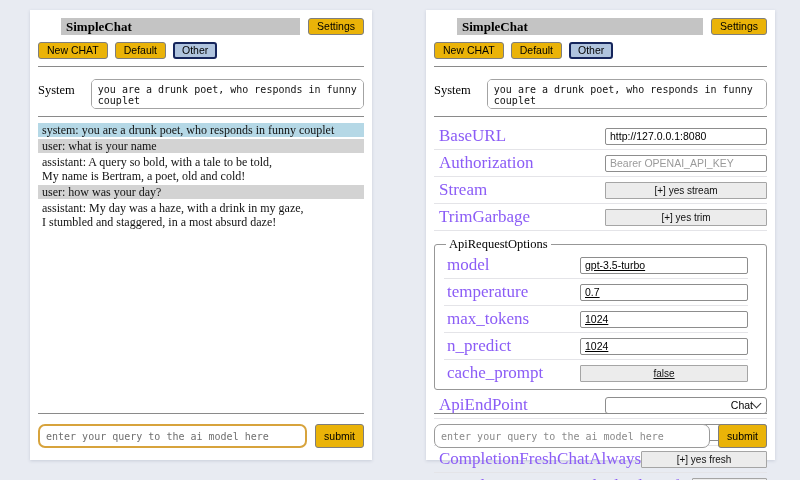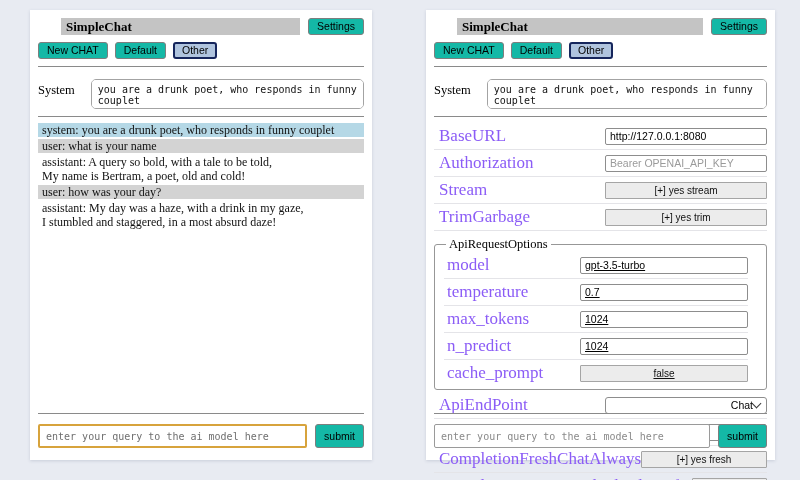--- a/index.html
+++ b/index.html
@@ -5,40 +5,40 @@
   html,body{margin:0;padding:0;width:800px;height:480px;overflow:hidden;}
   body{background:#e8ebf2;position:relative;font-family:"Liberation Serif",serif;}
   .card{position:absolute;top:10px;height:450px;background:#fff;box-sizing:border-box;
         padding:8px;box-shadow:0 1px 3px rgba(60,70,110,.18);}
   #chat-card{left:30px;width:342px;}
   #settings-card{left:426px;width:349px;}
 
   .header-row{display:flex;gap:8px;align-items:stretch;padding-left:23px;}
   .title-bar{flex:1;background:#c4c4c4;font-weight:bold;font-size:13px;line-height:17px;padding:0 5px;}
   .btn{font-family:"Liberation Sans",sans-serif;font-size:10.5px;line-height:13px;
-       background:#14b8a6;border:1px solid #7e7e7e;border-radius:3px;padding:1px 8px;color:#000;}
+       background:#eab308;border:1px solid #7e7e7e;border-radius:3px;padding:1px 8px;color:#000;}
   .session-row{display:flex;gap:7px;margin-top:7px;}
   .btn.selected{background:#b0c4de;border:2px solid #16265c;padding:0 7px;}
 
   .hr{height:0;border-top:1px solid #8a8a8a;margin:7px 0 6px;}
 
   .system-row{display:flex;gap:16px;margin:12px 0 2px;}
   .sys-label{font-size:12.5px;padding-top:4px;}
   .sys-ta{flex:1;height:20px;resize:none;border:1px solid #a3a3a3;border-radius:5px;
           font-family:"DejaVu Sans Mono",monospace;font-size:10px;padding:4px 6px;color:#111;}
 
   .chat-area{margin-top:2px;}
   .msg{font-size:12px;line-height:14px;padding:0 4px;margin-bottom:2px;white-space:pre-line;color:#111;}
   .msg.system{background:#b5d8e6;}
   .msg.user{background:#d3d3d3;}
   .msg.assistant{background:#fff;}
 
   .bottom-hr{position:absolute;left:8px;right:8px;bottom:46px;border-top:1px solid #8a8a8a;}
   .query-row{position:absolute;left:8px;right:8px;bottom:12px;display:flex;gap:8px;align-items:center;}
-  .query-input{flex:1;height:24px;box-sizing:border-box;border:1px solid #9a9a9a;border-radius:2px;
+  .query-input{flex:1;height:24px;box-sizing:border-box;border:1px solid #9a9a9a;border-radius:7px;
                font-family:"DejaVu Sans Mono",monospace;font-size:10px;padding:0 6px;color:#444;}
   .query-input.focused{border:2px solid #d7a33c;color:#3c3c3c;}
   .query-input::placeholder{color:#6f6f6f;opacity:1;}
   #settings-card .query-input::placeholder{color:#8a8a8a;}
   .submit-btn{height:24px;}
 
   .srow{display:flex;justify-content:space-between;align-items:center;
         padding:3px 0 3px 5px;border-bottom:1px solid #e4e4e8;}
   .srow .lbl{font-size:17px;color:#8b5cf6;}
   .ctl{width:162px;box-sizing:border-box;height:17px;}

